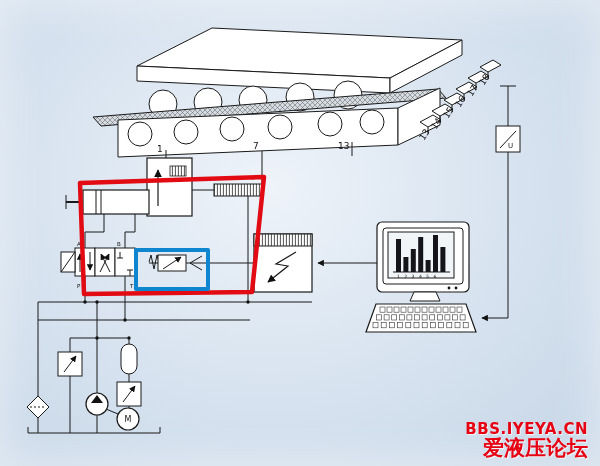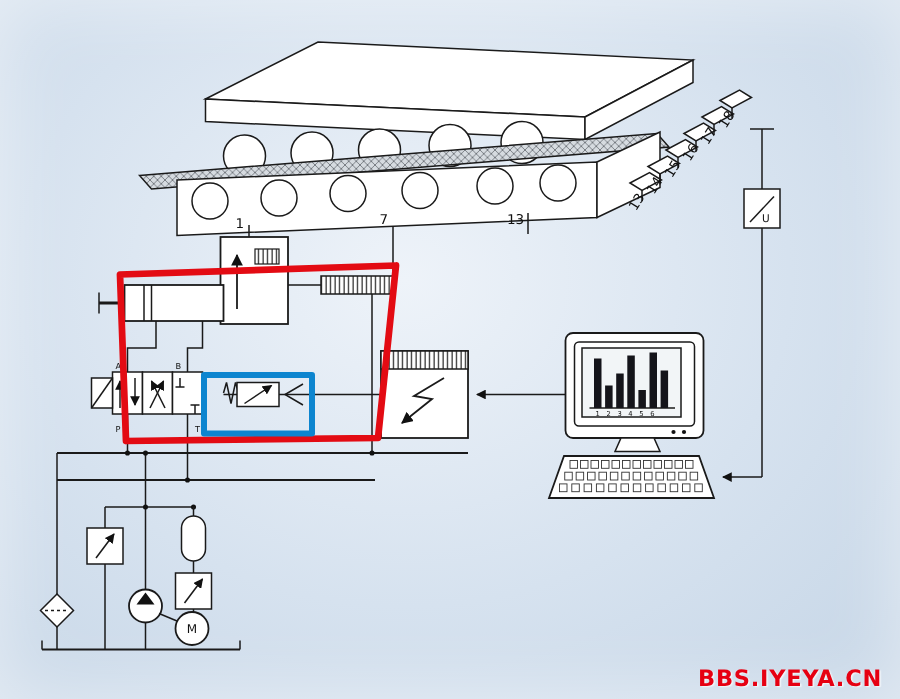--- a/index.html
+++ b/index.html
@@ -268,14 +268,15 @@
     <line class="ln" x1="28" y1="433" x2="28" y2="427"></line>
     <line class="ln" x1="160" y1="433" x2="160" y2="427"></line>
   </g>
 
   <path d="M80,183 L264,177 L252,292 L84,294 Z" fill="none" stroke="#e30b13" stroke-width="4.5" stroke-linejoin="round"></path>
   <rect x="136" y="250" width="72" height="39" fill="none" stroke="#0d85cf" stroke-width="4" stroke-linejoin="round"></rect>
 </svg>
 
 <div class="wm" style="color: rgb(230, 0, 18);">
   <div class="l1">BBS.IYEYA.CN</div>
+  <div class="l2">爱液压论坛</div>
 </div>
 </div>
 
 </body></html>

